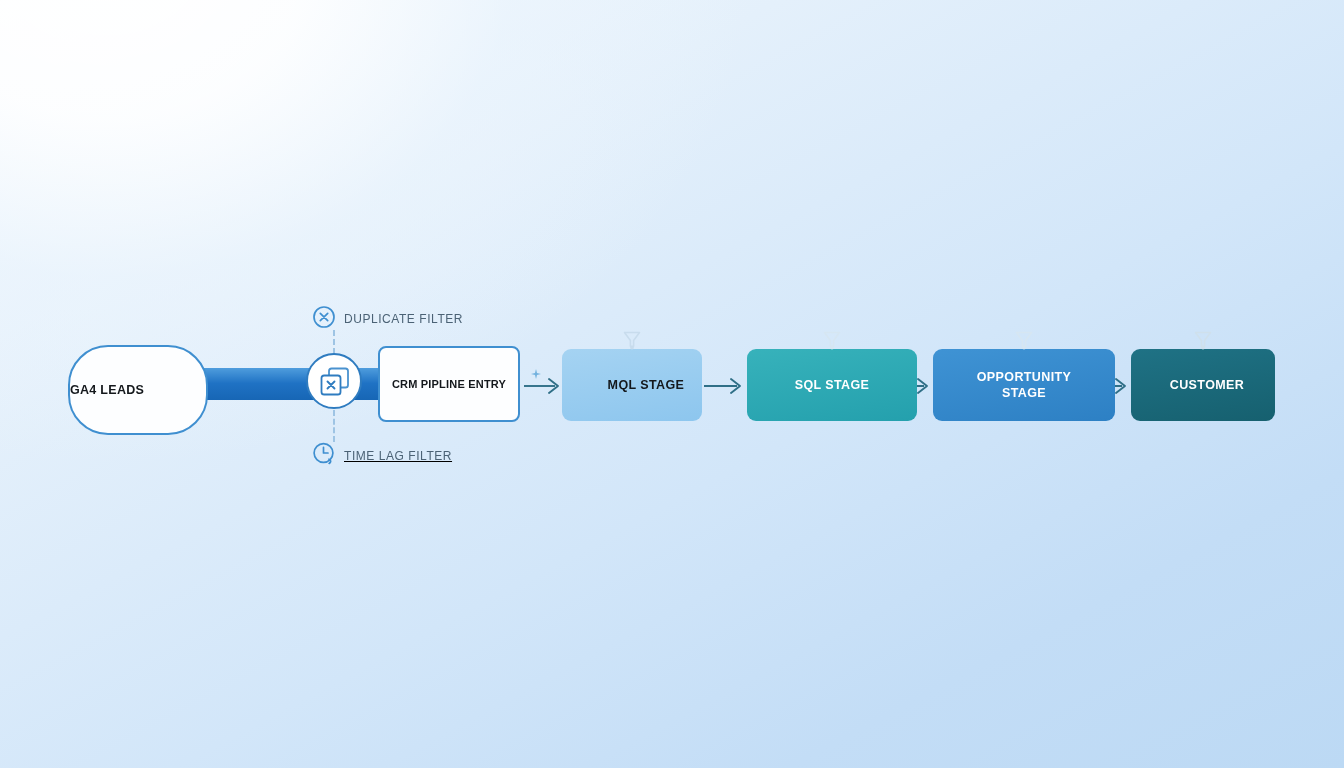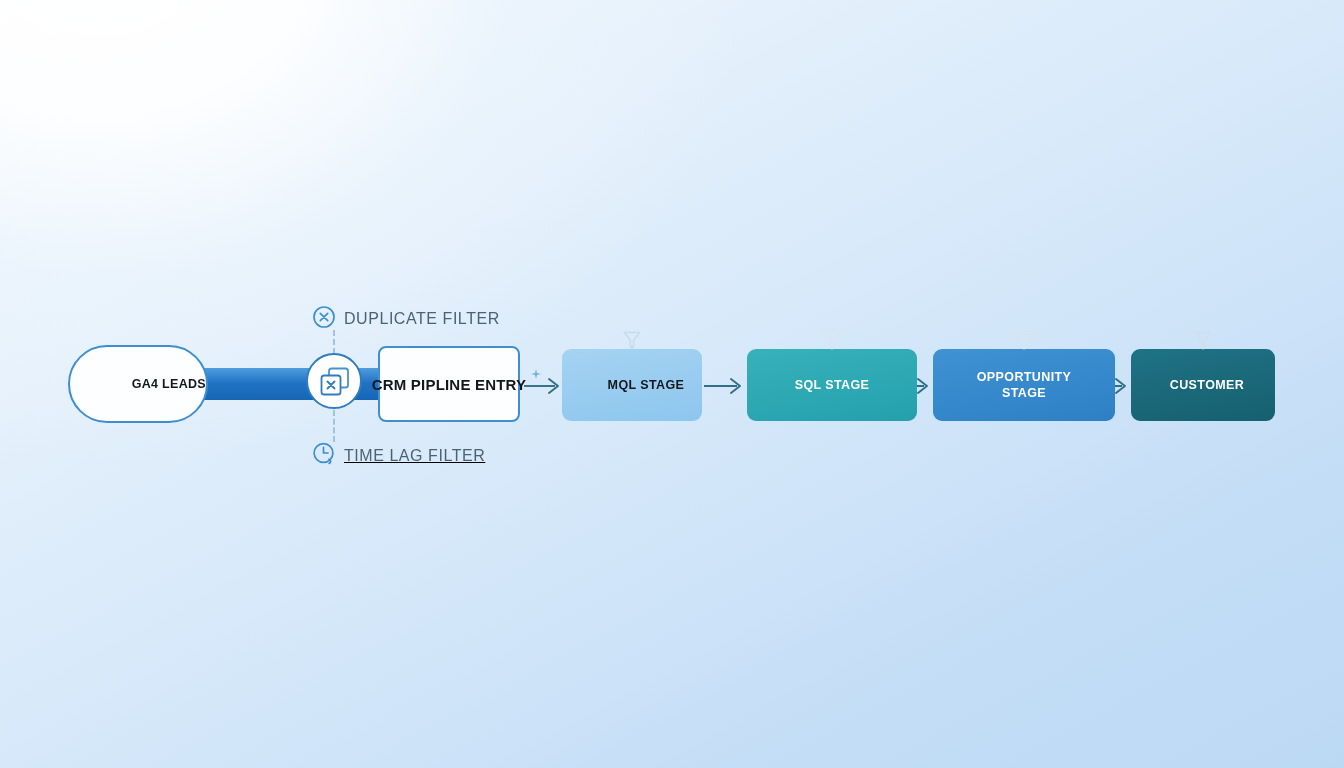--- a/index.html
+++ b/index.html
@@ -18,25 +18,25 @@
     background:
       radial-gradient(ellipse 900px 700px at 8% -5%, #ffffff 0%, rgba(255,255,255,0.85) 22%, rgba(236,245,253,0.6) 45%, rgba(214,234,250,0) 72%),
       linear-gradient(152deg, #f4fafe 0%, #e4f0fb 28%, #d2e6f9 58%, #c3ddf6 80%, #bcd9f4 100%);
   }
 
   
   .node { position: absolute; box-sizing: border-box; }
 
   
   .pill {
-    left: 68px; top: 345px; width: 140px; height: 78px;
+    left: 68px; top: 345px; width: 140px; height: 90px;
     background: #fdfeff;
     border: 2px solid #3f8fd0;
     border-radius: 40px;
-    display: flex; align-items: center; justify-content: flex-end;
+    display: flex; align-items: center; justify-content: flex-start;
     z-index: 6;
   }
   .pill .lbl {
     font-size: 12.5px; font-weight: bold; color: #14181c;
     letter-spacing: .3px; white-space: nowrap;
   }
 
   
   .thickbar {
     left: 200px; top: 368px; width: 180px; height: 32px;
@@ -55,21 +55,21 @@
   
   .crmbox {
     left: 378px; top: 346px; width: 142px; height: 76px;
     background: #fdfeff;
     border: 2px solid #3f8fd0;
     border-radius: 8px;
     display: flex; align-items: center; justify-content: center;
     z-index: 6;
   }
   .crmbox .lbl {
-    font-size: 15px; font-weight: bold; color: #14181c;
+    font-size: 11px; font-weight: bold; color: #14181c;
     letter-spacing: .2px; white-space: nowrap;
   }
 
   
   .dedup {
     left: 305px; top: 352px; width: 58px; height: 58px;
     z-index: 9;
   }
 
   
@@ -79,21 +79,21 @@
     z-index: 3;
   }
   .dash-up   { left: 333px; top: 330px; height: 24px; }
   .dash-down { left: 333px; top: 410px; height: 32px; }
 
   
   .filter-ann { display: flex; align-items: center; gap: 8px; z-index: 8; }
   .ann-dup  { left: 312px; top: 305px; }
   .ann-lag  { left: 312px; top: 441px; text-decoration: underline; }
   .filter-ann .ann-lbl {
-    font-size: 16px; letter-spacing: .55px; color: #4b6275;
+    font-size: 12px; letter-spacing: .55px; color: #4b6275;
     white-space: nowrap; font-weight: normal;
   }
 
   
   .stage {
     height: 72px; top: 349px;
     border-radius: 9px;
     display: flex; align-items: center; justify-content: center;
     text-align: center;
     z-index: 6;

